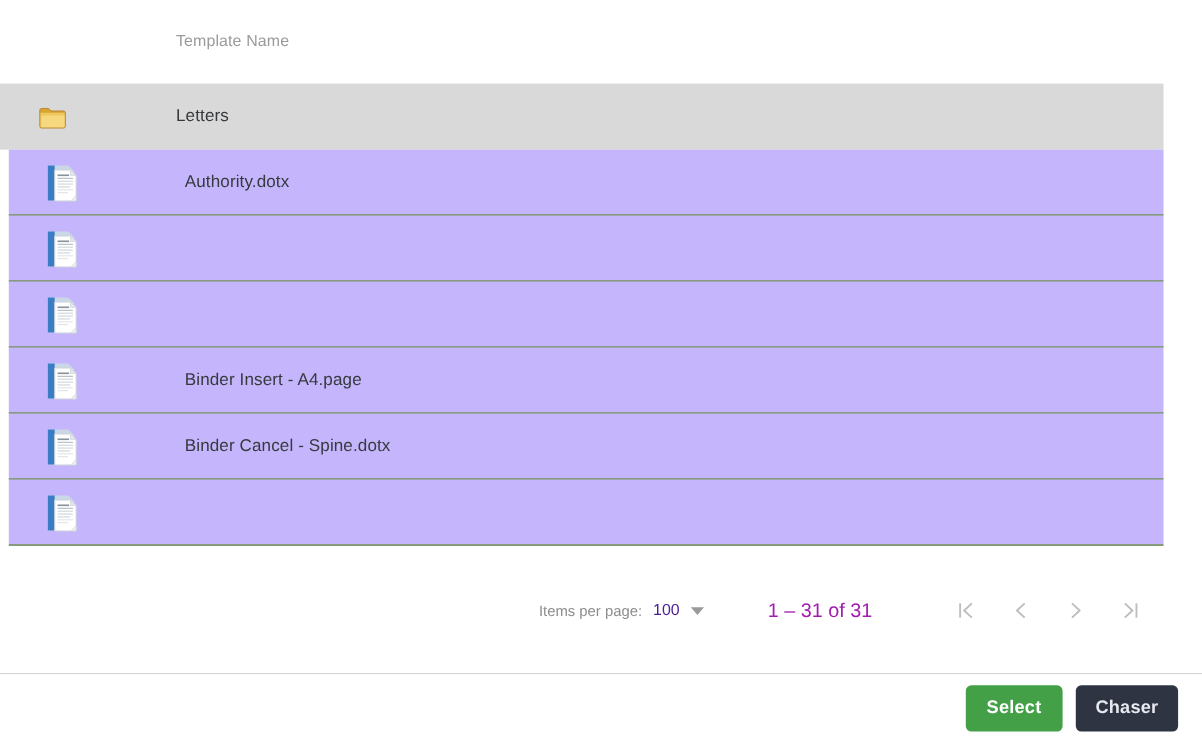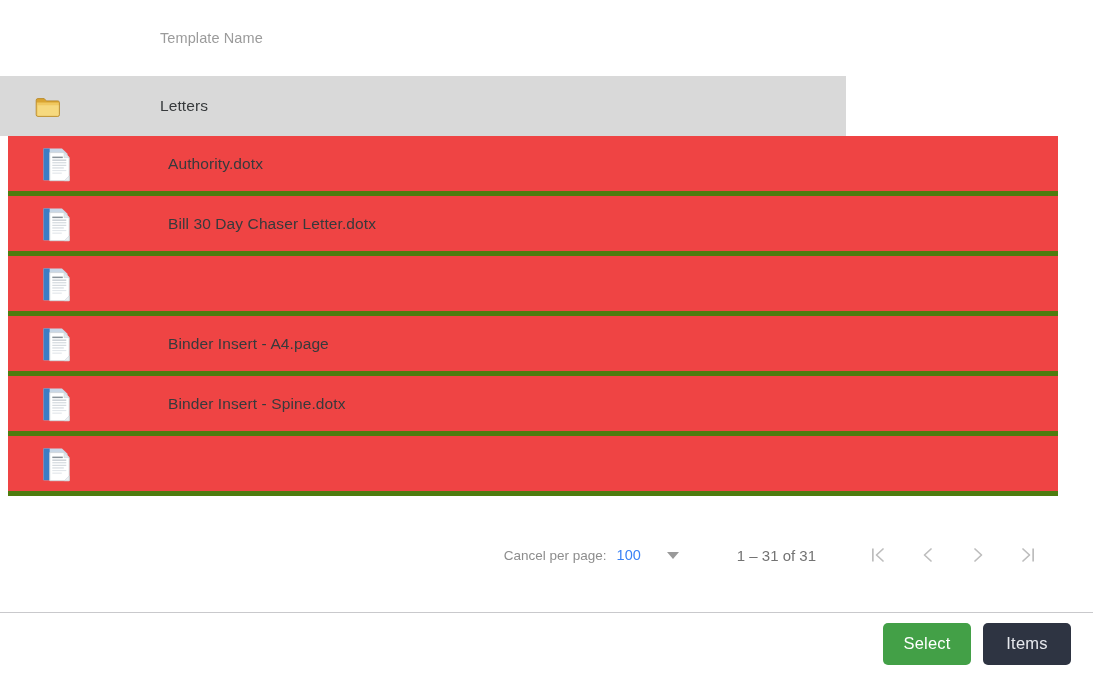--- a/index.html
+++ b/index.html
@@ -52,30 +52,30 @@
   .header-label {
     font-size: 14.5px;
     color: #9b9b9b;
     letter-spacing: .1px;
   }
 
   .row {
     height: 60px;
     display: flex;
     align-items: center;
-    background: #ef4444;
-    border-bottom: 5px solid #4d7c0f;
+    background: #c4b5fd;
+    border-bottom: 1px solid #4d7c0f;
     margin: 0 0 0 8px;
     width: 1050px;
   }
   .row.selected {
     background: #d9d9d9;
     border-bottom: none;
     margin-left: 0;
-    width: 846px;
+    width: 1058px;
   }
   .row.selected .col-icon { padding-right: 66px; width: 160px; min-width: 160px; }
   .row .name {
     font-size: 15.5px;
     color: #373a3c;
     letter-spacing: .1px;
   }
 
   
   .folder-icon {
@@ -116,36 +116,36 @@
     padding-right: 40px;
     background: #ffffff;
   }
   .pg-label {
     font-size: 13.5px;
     color: #8d8d8d;
     margin-right: 10px;
   }
   .pg-value {
     font-size: 14.5px;
-    color: #3b82f6;
-    margin-right: 26px;
+    color: #4c1d95;
+    margin-right: 10px;
   }
   .pg-arrow {
     width: 0;
     height: 0;
     border-left: 6px solid transparent;
     border-right: 6px solid transparent;
     border-top: 7px solid #9a9a9a;
     margin-right: 58px;
     cursor: pointer;
   }
   .pg-range {
-    font-size: 15px;
-    color: #737373;
-    margin-right: 37px;
+    font-size: 18px;
+    color: #a21caf;
+    margin-right: 60px;
   }
   .pg-btn {
     width: 50px;
     height: 40px;
     display: flex;
     align-items: center;
     justify-content: center;
     cursor: pointer;
     background: transparent;
     border: none;
@@ -174,21 +174,21 @@
     padding-right: 22px;
     gap: 12px;
     background: #ffffff;
   }
   .btn {
     height: 42px;
     min-width: 88px;
     border: none;
     border-radius: 5px;
     font-size: 16.5px;
-    font-weight: normal;
+    font-weight: bold;
     color: #ffffff;
     cursor: pointer;
     padding: 0 18px;
     font-family: "Liberation Sans", sans-serif;
     letter-spacing: .2px;
   }
   .btn-select { background: #43a047; }
   .btn-cancel { background: #2e3442; color: #e7e9ee; }
 </style>
 </head>
@@ -250,23 +250,20 @@
                 <path d="M31.2 31.0 v4.7 h-4.8 z" fill="#eef1f4" stroke="#cfd5da" stroke-width="0.7"></path>
                 <rect x="14.3" y="11.6" width="10.5" height="1.5" fill="#8b9299"></rect>
                 <rect x="14.3" y="14.6" width="14.0" height="1.1" fill="#b9c1c8"></rect>
                 <rect x="14.3" y="17.2" width="14.0" height="1.1" fill="#d2d8dd"></rect>
                 <rect x="14.3" y="19.8" width="14.0" height="1.1" fill="#d2d8dd"></rect>
                 <rect x="14.3" y="22.4" width="11.5" height="1.1" fill="#d2d8dd"></rect>
                 <rect x="14.3" y="25.0" width="14.0" height="1.1" fill="#e2e6ea"></rect>
                 <rect x="14.3" y="27.6" width="9.5" height="1.1" fill="#e2e6ea"></rect>
               </svg></span>
           </div>
-          <div class="col-name">
-            <span class="name">Bill 30 Day Chaser Letter.dotx</span>
-          </div>
         </div>
         <div class="row">
           <div class="col-icon">
             <span class="docx-icon"><svg width="36" height="40" viewBox="0 0 36 40" aria-hidden="true">
                 <path d="M5.5 3.5 h18.5 l5.5 5.2 v26.5 h-24 z" fill="#c9d7e6"></path>
                 <path d="M5.5 3.5 h6.2 v31.7 h-6.2 z" fill="#3b7dc4"></path>
                 <path d="M11.8 7.6 h14.3 l5.1 5.0 v23.1 h-19.4 z" fill="#ffffff" stroke="#cfd5da" stroke-width="0.9"></path>
                 <path d="M26.1 7.6 l5.1 5.0 h-5.1 z" fill="#e3e8ec" stroke="#cfd5da" stroke-width="0.7"></path>
                 <path d="M31.2 31.0 v4.7 h-4.8 z" fill="#eef1f4" stroke="#cfd5da" stroke-width="0.7"></path>
                 <rect x="14.3" y="11.6" width="10.5" height="1.5" fill="#8b9299"></rect>
@@ -311,21 +308,21 @@
                 <rect x="14.3" y="11.6" width="10.5" height="1.5" fill="#8b9299"></rect>
                 <rect x="14.3" y="14.6" width="14.0" height="1.1" fill="#b9c1c8"></rect>
                 <rect x="14.3" y="17.2" width="14.0" height="1.1" fill="#d2d8dd"></rect>
                 <rect x="14.3" y="19.8" width="14.0" height="1.1" fill="#d2d8dd"></rect>
                 <rect x="14.3" y="22.4" width="11.5" height="1.1" fill="#d2d8dd"></rect>
                 <rect x="14.3" y="25.0" width="14.0" height="1.1" fill="#e2e6ea"></rect>
                 <rect x="14.3" y="27.6" width="9.5" height="1.1" fill="#e2e6ea"></rect>
               </svg></span>
           </div>
           <div class="col-name">
-            <span class="name">Binder Insert - Spine.dotx</span>
+            <span class="name">Binder Cancel - Spine.dotx</span>
           </div>
         </div>
         <div class="row">
           <div class="col-icon">
             <span class="docx-icon"><svg width="36" height="40" viewBox="0 0 36 40" aria-hidden="true">
                 <path d="M5.5 3.5 h18.5 l5.5 5.2 v26.5 h-24 z" fill="#c9d7e6"></path>
                 <path d="M5.5 3.5 h6.2 v31.7 h-6.2 z" fill="#3b7dc4"></path>
                 <path d="M11.8 7.6 h14.3 l5.1 5.0 v23.1 h-19.4 z" fill="#ffffff" stroke="#cfd5da" stroke-width="0.9"></path>
                 <path d="M26.1 7.6 l5.1 5.0 h-5.1 z" fill="#e3e8ec" stroke="#cfd5da" stroke-width="0.7"></path>
                 <path d="M31.2 31.0 v4.7 h-4.8 z" fill="#eef1f4" stroke="#cfd5da" stroke-width="0.7"></path>
@@ -340,21 +337,21 @@
           </div>
         </div>
       </div>
   </div>
 
   <div class="scroll-track">
     
   </div>
 
   <div class="paginator">
-    <span class="pg-label">Cancel per page:</span>
+    <span class="pg-label">Items per page:</span>
 
     <span class="pg-value">100</span>
 
     <span class="pg-arrow"></span>
 
     <span class="pg-range">1 – 31 of 31</span>
 
     <button class="pg-btn">
       <span>
         <svg width="22" height="22" viewBox="0 0 22 22" aria-hidden="true">
@@ -387,16 +384,16 @@
           <rect x="15.3" y="4.5" width="1.7" height="13" fill="#bdbdbd"></rect>
         </svg>
       </span>
     </button>
   </div>
 
   <div class="divider"></div>
 
   <div class="footer">
     <button class="btn btn-select">Select</button>
-    <button class="btn btn-cancel">Items</button>
+    <button class="btn btn-cancel">Chaser</button>
   </div>
 
 </div>
 
 </body></html>

